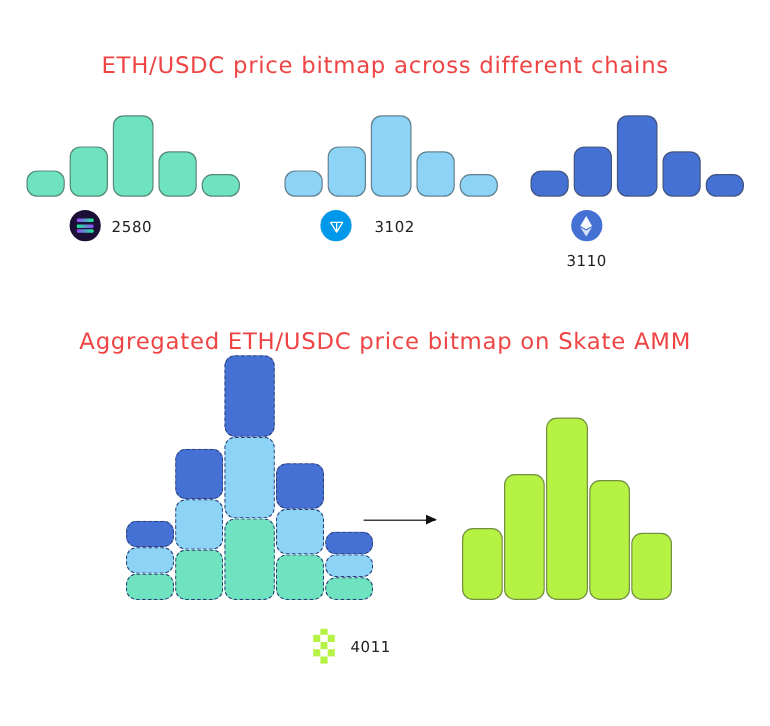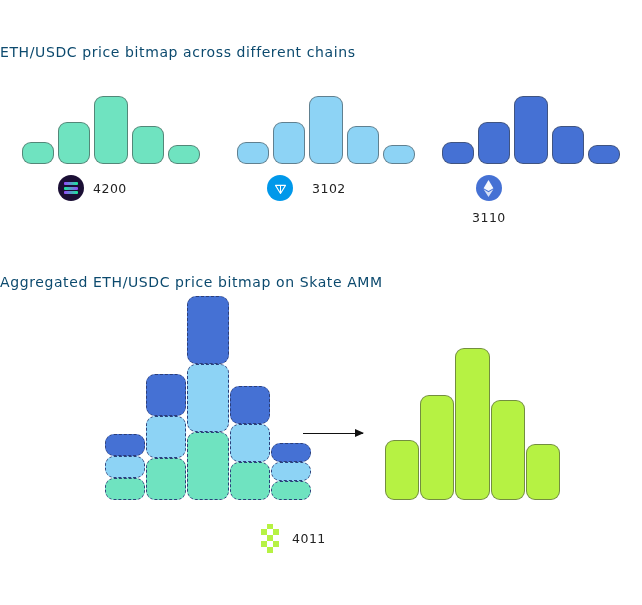--- a/index.html
+++ b/index.html
@@ -9,24 +9,25 @@
     font-family:"DejaVu Sans", sans-serif;
     overflow:hidden;
     position:relative;
   }
   .stage{position:absolute;left:0;top:0;width:642px;height:605px;}
 
   
   .title{
     position:absolute;
     width:100%;
+    text-align:center;
     font-family:"DejaVu Sans", sans-serif;
-    font-size:14px;
+    font-size:19px;
     letter-spacing:.6px;
-    color:#0c4a6e;
+    color:#ef4444;
     white-space:nowrap;
   }
   #title-1{top:44px;}
   #title-2{top:274px;}
 
   
   .bar-group{position:absolute;}
   .bar{
     position:absolute;
     bottom:0;
@@ -105,21 +106,21 @@
     </div>
 
     <div class="chain-label" style="left:58px;top:175px;">
       <div class="chain-badge" style="background:#1b0f35;">
         <div class="sol-bars">
           <div class="sol-bar" style="background:linear-gradient(90deg,#9945FF,#14F195);"></div>
           <div class="sol-bar" style="background:linear-gradient(90deg,#14F195,#9945FF);"></div>
           <div class="sol-bar" style="background:linear-gradient(90deg,#9945FF,#14F195);"></div>
         </div>
       </div>
-      <span class="chain-num">4200</span>
+      <span class="chain-num">2580</span>
     </div>
   </div>
 
   <div class="chain-block" style="left:0px;top:0px;">
     <div class="bar-group" style="left:233px;top:88px;width:180px;height:76px;">
       <div class="bar solid" style="left:4px;width:32px;height:22px;background:#8DD3F5;"></div>
       <div class="bar solid" style="left:40px;width:32px;height:42px;background:#8DD3F5;"></div>
       <div class="bar solid" style="left:76px;width:34px;height:68px;background:#8DD3F5;"></div>
       <div class="bar solid" style="left:114px;width:32px;height:38px;background:#8DD3F5;"></div>
       <div class="bar solid" style="left:150px;width:32px;height:19px;background:#8DD3F5;"></div>

